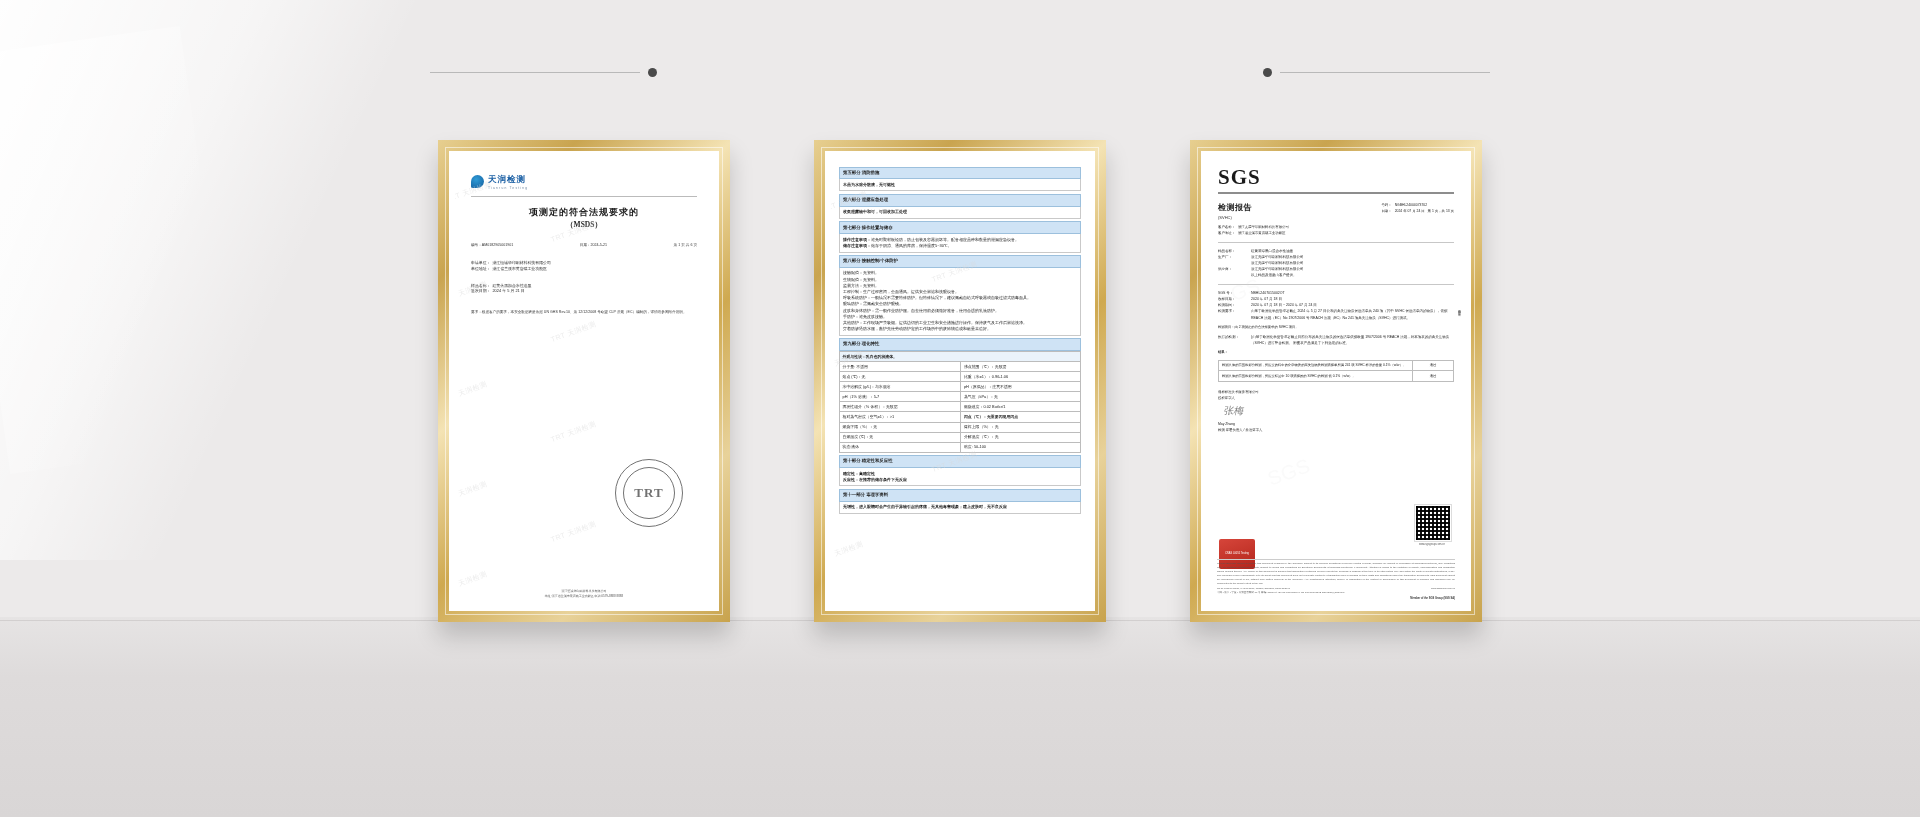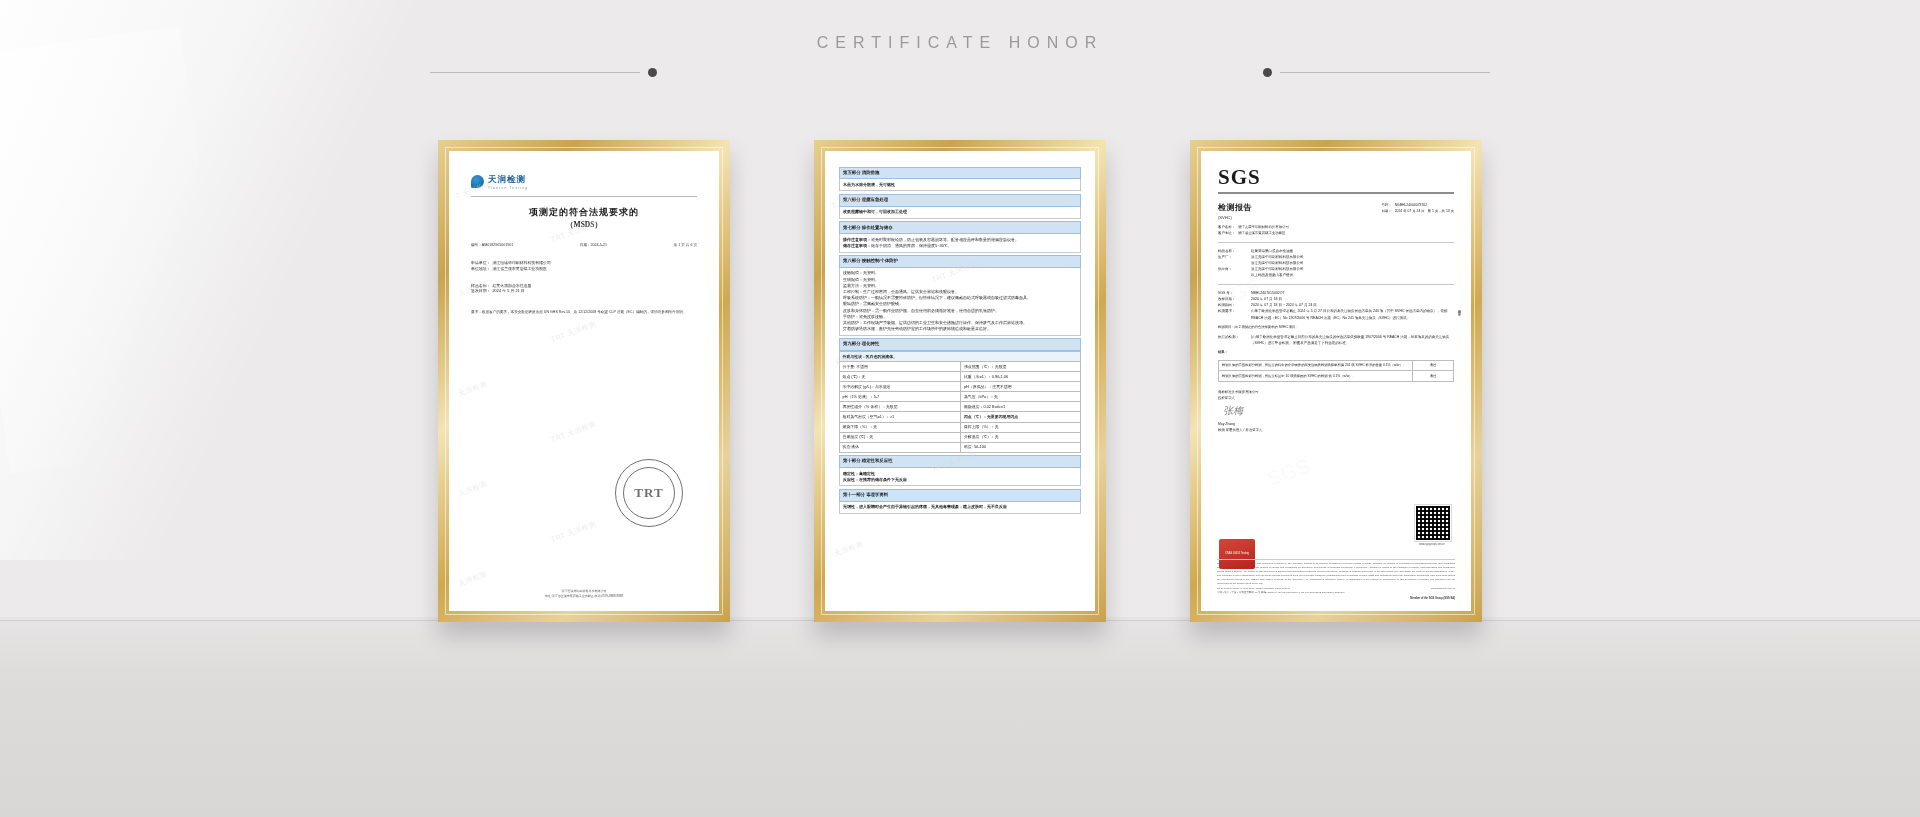--- a/index.html
+++ b/index.html
@@ -281,21 +281,20 @@
 </style>
 </head>
 <body>
 
 <div class="beam"></div>
 <div class="beam2"></div>
 <div class="floor"></div>
 <div class="floor-line"></div>
 
 <div class="header">
-  <div class="title-en">CERTIFICATE HONOR</div>
 </div>
 <div class="rule left"></div>
 <div class="rule right"></div>
 <div class="dot left"></div>
 <div class="dot right"></div>
 
 <div class="frames">
 
   <div class="frame">
     <div class="frame-inner-edge"></div>

